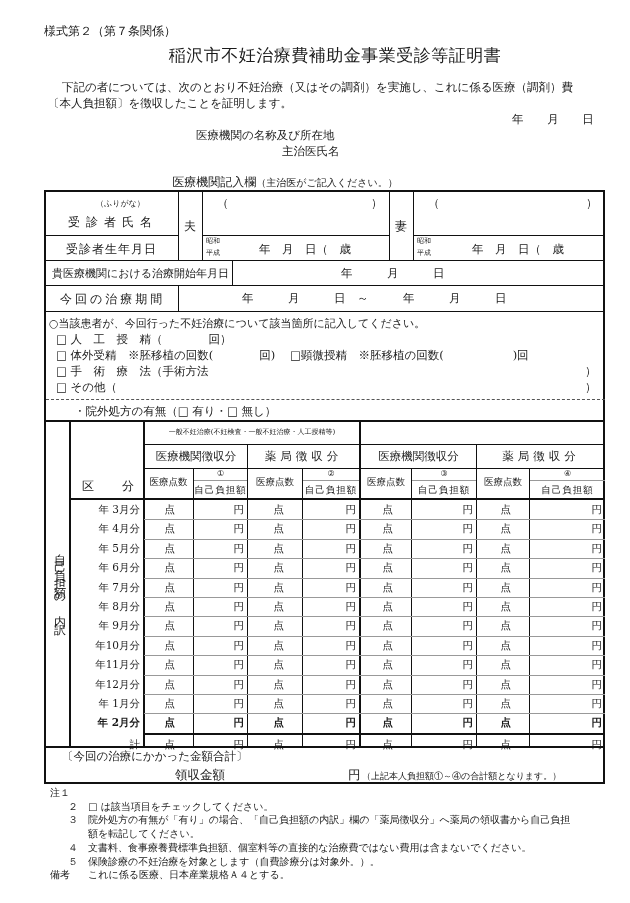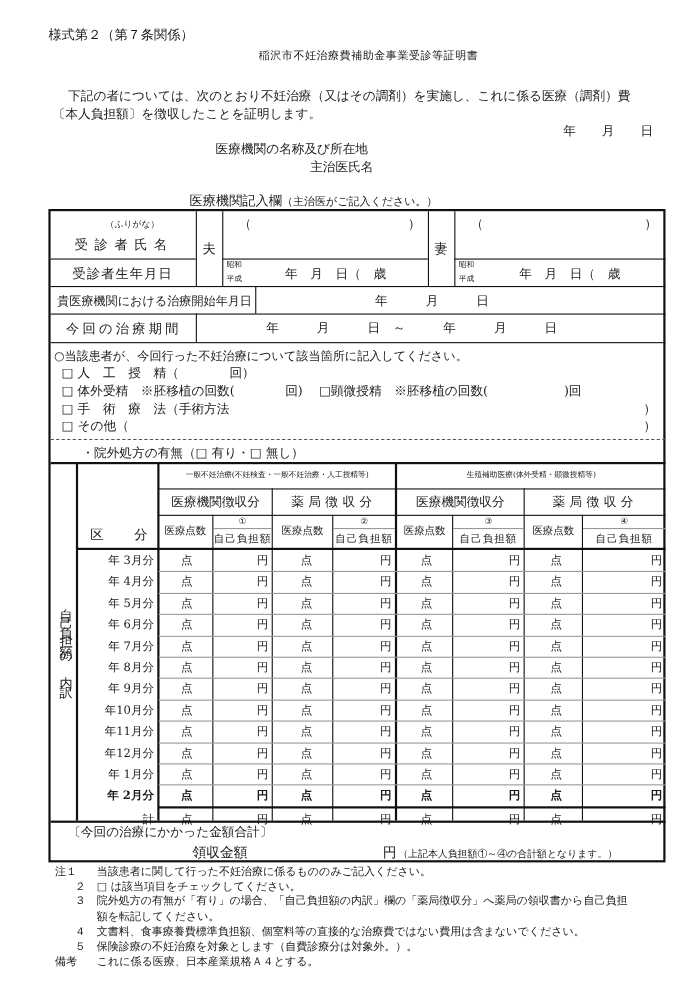--- a/index.html
+++ b/index.html
@@ -4,21 +4,21 @@
 <style>
   html, body { margin: 0; padding: 0; background: #ffffff; }
   body {
     width: 630px; height: 903px; position: relative; overflow: hidden;
     font-family: "DejaVu Serif", "Liberation Serif", serif;
     color: #1a1a1a;
     font-size: 11px;
   }
   .abs { position: absolute; white-space: nowrap; }
   .form-code { left: 44px; top: 23px; font-size: 12px; }
-  .doc-title { left: 0; width: 630px; top: 44px; text-align: center; font-size: 10px; letter-spacing: 0.5px; padding-left: 40px; box-sizing: border-box; }
+  .doc-title { left: 0; width: 630px; top: 44px; text-align: center; font-size: 17px; letter-spacing: 0.5px; padding-left: 40px; box-sizing: border-box; }
   .intro1 { left: 62px; top: 80px; font-size: 11.5px; }
   .intro2 { left: 48px; top: 96px; font-size: 11.5px; }
   .date-line { left: 512px; top: 112px; font-size: 11.5px; word-spacing: 20px; }
   .inst-name { left: 196px; top: 128px; font-size: 11.5px; }
   .doctor { left: 282px; top: 144px; font-size: 11.5px; }
   .section-title { left: 0; width: 552px; padding-left: 18px; box-sizing: border-box; text-align: center; top: 174px; font-size: 12px; }
   .section-title small { font-size: 10px; }
 
   
   .frame { position: absolute; left: 44px; top: 190px; width: 561px; height: 594px; border: 2px solid #111; box-sizing: border-box; }
@@ -154,21 +154,20 @@
     <div class="line hl gray" style="left:148px;top:60px;width:53px;"></div>
     <div class="line hl gray" style="left:257px;top:60px;width:56px;"></div>
     <div class="line hl gray" style="left:366px;top:60px;width:64px;"></div>
     <div class="line hl gray" style="left:484px;top:60px;width:75px;"></div>
     <div class="line hl2" style="left:24px;top:78px;width:535px;"></div>
 
     <div class="cell-text vert" style="left:5px;top:124px;">自己負担額の内訳</div>
     <div class="cell-text" style="left:36px;top:31px;font-size:12px;letter-spacing:8px;margin-top:27px;">区　分</div>
 
     <div class="cell-text" style="left:100px;top:7px;width:212px;text-align:center;font-size:7px;">一般不妊治療(不妊検査・一般不妊治療・人工授精等)</div>
-    <div class="cell-text" style="left:315px;top:7px;width:244px;text-align:center;font-size:7px;">生殖補助医療(体外受精・顕微授精等)</div>
 
     <div class="cell-text" style="left:99px;top:29px;width:102px;text-align:center;font-size:11.5px;">医療機関徴収分</div>
     <div class="cell-text" style="left:202px;top:29px;width:111px;text-align:center;font-size:11.5px;letter-spacing:4px;">薬局徴収分</div>
     <div class="cell-text" style="left:315px;top:29px;width:115px;text-align:center;font-size:11.5px;">医療機関徴収分</div>
     <div class="cell-text" style="left:431px;top:29px;width:128px;text-align:center;font-size:11.5px;letter-spacing:4px;">薬局徴収分</div>
 
     <div id="hdr-cols">
         <div class="cell-text" style="left: 98px; top: 56px; width: 49px; text-align: center; font-size: 9.5px;">医療点数</div>
         <div class="cell-text" style="left: 148px; top: 49px; width: 53px; text-align: center; font-size: 8px;">①</div>
         <div class="cell-text" style="left: 148px; top: 64px; width: 53px; text-align: center; font-size: 9.5px; letter-spacing: 1px;">自己負担額</div>
@@ -554,21 +553,20 @@
   <div class="cell-text" style="left:16px;top:557px;font-size:11.5px;">〔今回の治療にかかった金額合計〕</div>
   <div class="cell-text" style="left:129px;top:575px;font-size:12.5px;">領収金額</div>
   <div style="position:absolute;left:200px;top:573px;width:100px;height:16px;"></div>
   <div class="cell-text" style="left:302px;top:575px;font-size:12.5px;">円</div>
   <div class="cell-text" style="left:316px;top:578px;font-size:9px;">（上記本人負担額①～④の合計額となります。）</div>
 </div>
 
 <div class="notes" id="notes">
     <div class="n">
       <span class="k first">注１</span>
-      <span>当該患者に関して行った不妊治療に係るもののみご記入ください。</span>
     </div>
     <div class="n">
       <span class="k">２</span>
       <span>□ は該当項目をチェックしてください。</span>
     </div>
     <div class="n">
       <span class="k">３</span>
       <span>院外処方の有無が「有り」の場合、「自己負担額の内訳」欄の「薬局徴収分」へ薬局の領収書から自己負担</span>
     </div>
     <div class="n">

